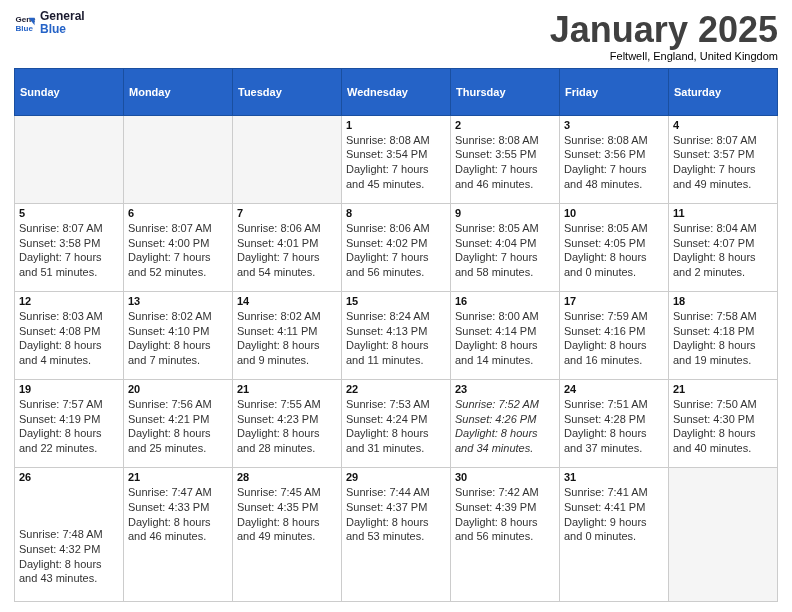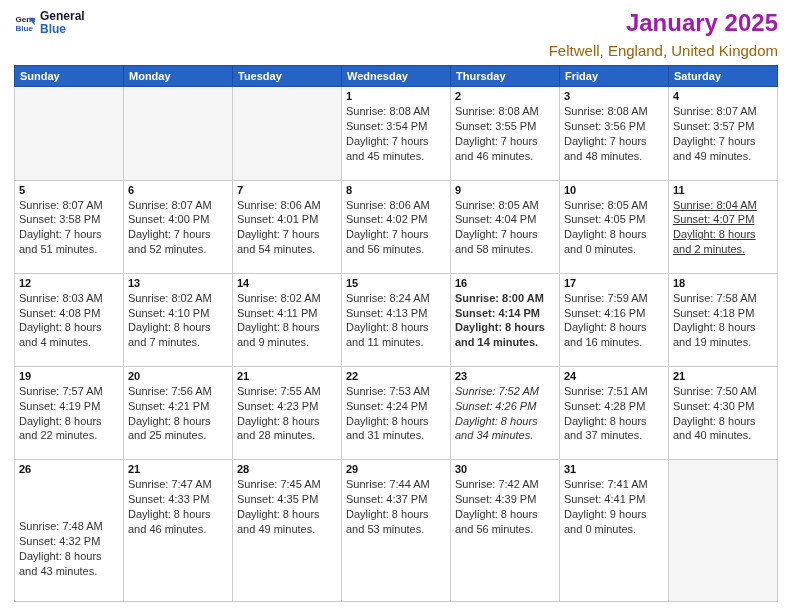--- a/index.html
+++ b/index.html
@@ -29,42 +29,41 @@
       gap: 2px;
     }
     .logo-icon {
       width: 22px;
       height: 22px;
     }
     .title-block {
       text-align: right;
     }
     .month-title {
-      font-size: 24px;
+      font-size: 36px;
       font-weight: bold;
-      color: #a21caf;
+      color: #404040;
       line-height: 1.1;
     }
     .location {
-      font-size: 15px;
-      color: #a16207;
-      margin-top: 6px;
+      font-size: 11px;
+      color: #000000;
     }
     .calendar-table {
       width: 100%;
       border-collapse: collapse;
       flex: 1;
     }
     .calendar-table th {
       background: #2563c7;
       color: #fff;
       font-size: 11px;
       font-weight: bold;
       text-align: left;
-      padding: 4px 5px;
+      padding: 17px 5px;
       border: 1px solid #1a4fa0;
     }
     .calendar-table td {
       vertical-align: top;
       border: 1px solid #ccc;
       padding: 3px 4px;
       width: calc(100% / 7);
       font-size: 9.5px;
       color: #222;
       background: #fff;
@@ -191,21 +190,21 @@
           </td>
           <td>
             <div class="day-number">10</div>
             <div class="day-info" style="white-space: pre-line;">Sunrise: 8:05 AM
 Sunset: 4:05 PM
 Daylight: 8 hours
 and 0 minutes.</div>
           </td>
           <td>
             <div class="day-number">11</div>
-            <div class="day-info" style="white-space: pre-line; text-decoration: underline;">Sunrise: 8:04 AM
+            <div class="day-info" style="white-space: pre-line;">Sunrise: 8:04 AM
 Sunset: 4:07 PM
 Daylight: 8 hours
 and 2 minutes.</div>
           </td>
         </tr>
         <tr>
           <td>
             <div class="day-number">12</div>
             <div class="day-info" style="white-space: pre-line;">Sunrise: 8:03 AM
 Sunset: 4:08 PM
@@ -228,21 +227,21 @@
           </td>
           <td>
             <div class="day-number">15</div>
             <div class="day-info" style="white-space: pre-line;">Sunrise: 8:24 AM
 Sunset: 4:13 PM
 Daylight: 8 hours
 and 11 minutes.</div>
           </td>
           <td>
             <div class="day-number">16</div>
-            <div class="day-info" style="white-space: pre-line; font-weight: bold;">Sunrise: 8:00 AM
+            <div class="day-info" style="white-space: pre-line;">Sunrise: 8:00 AM
 Sunset: 4:14 PM
 Daylight: 8 hours
 and 14 minutes.</div>
           </td>
           <td>
             <div class="day-number">17</div>
             <div class="day-info" style="white-space: pre-line;">Sunrise: 7:59 AM
 Sunset: 4:16 PM
 Daylight: 8 hours
 and 16 minutes.</div>

